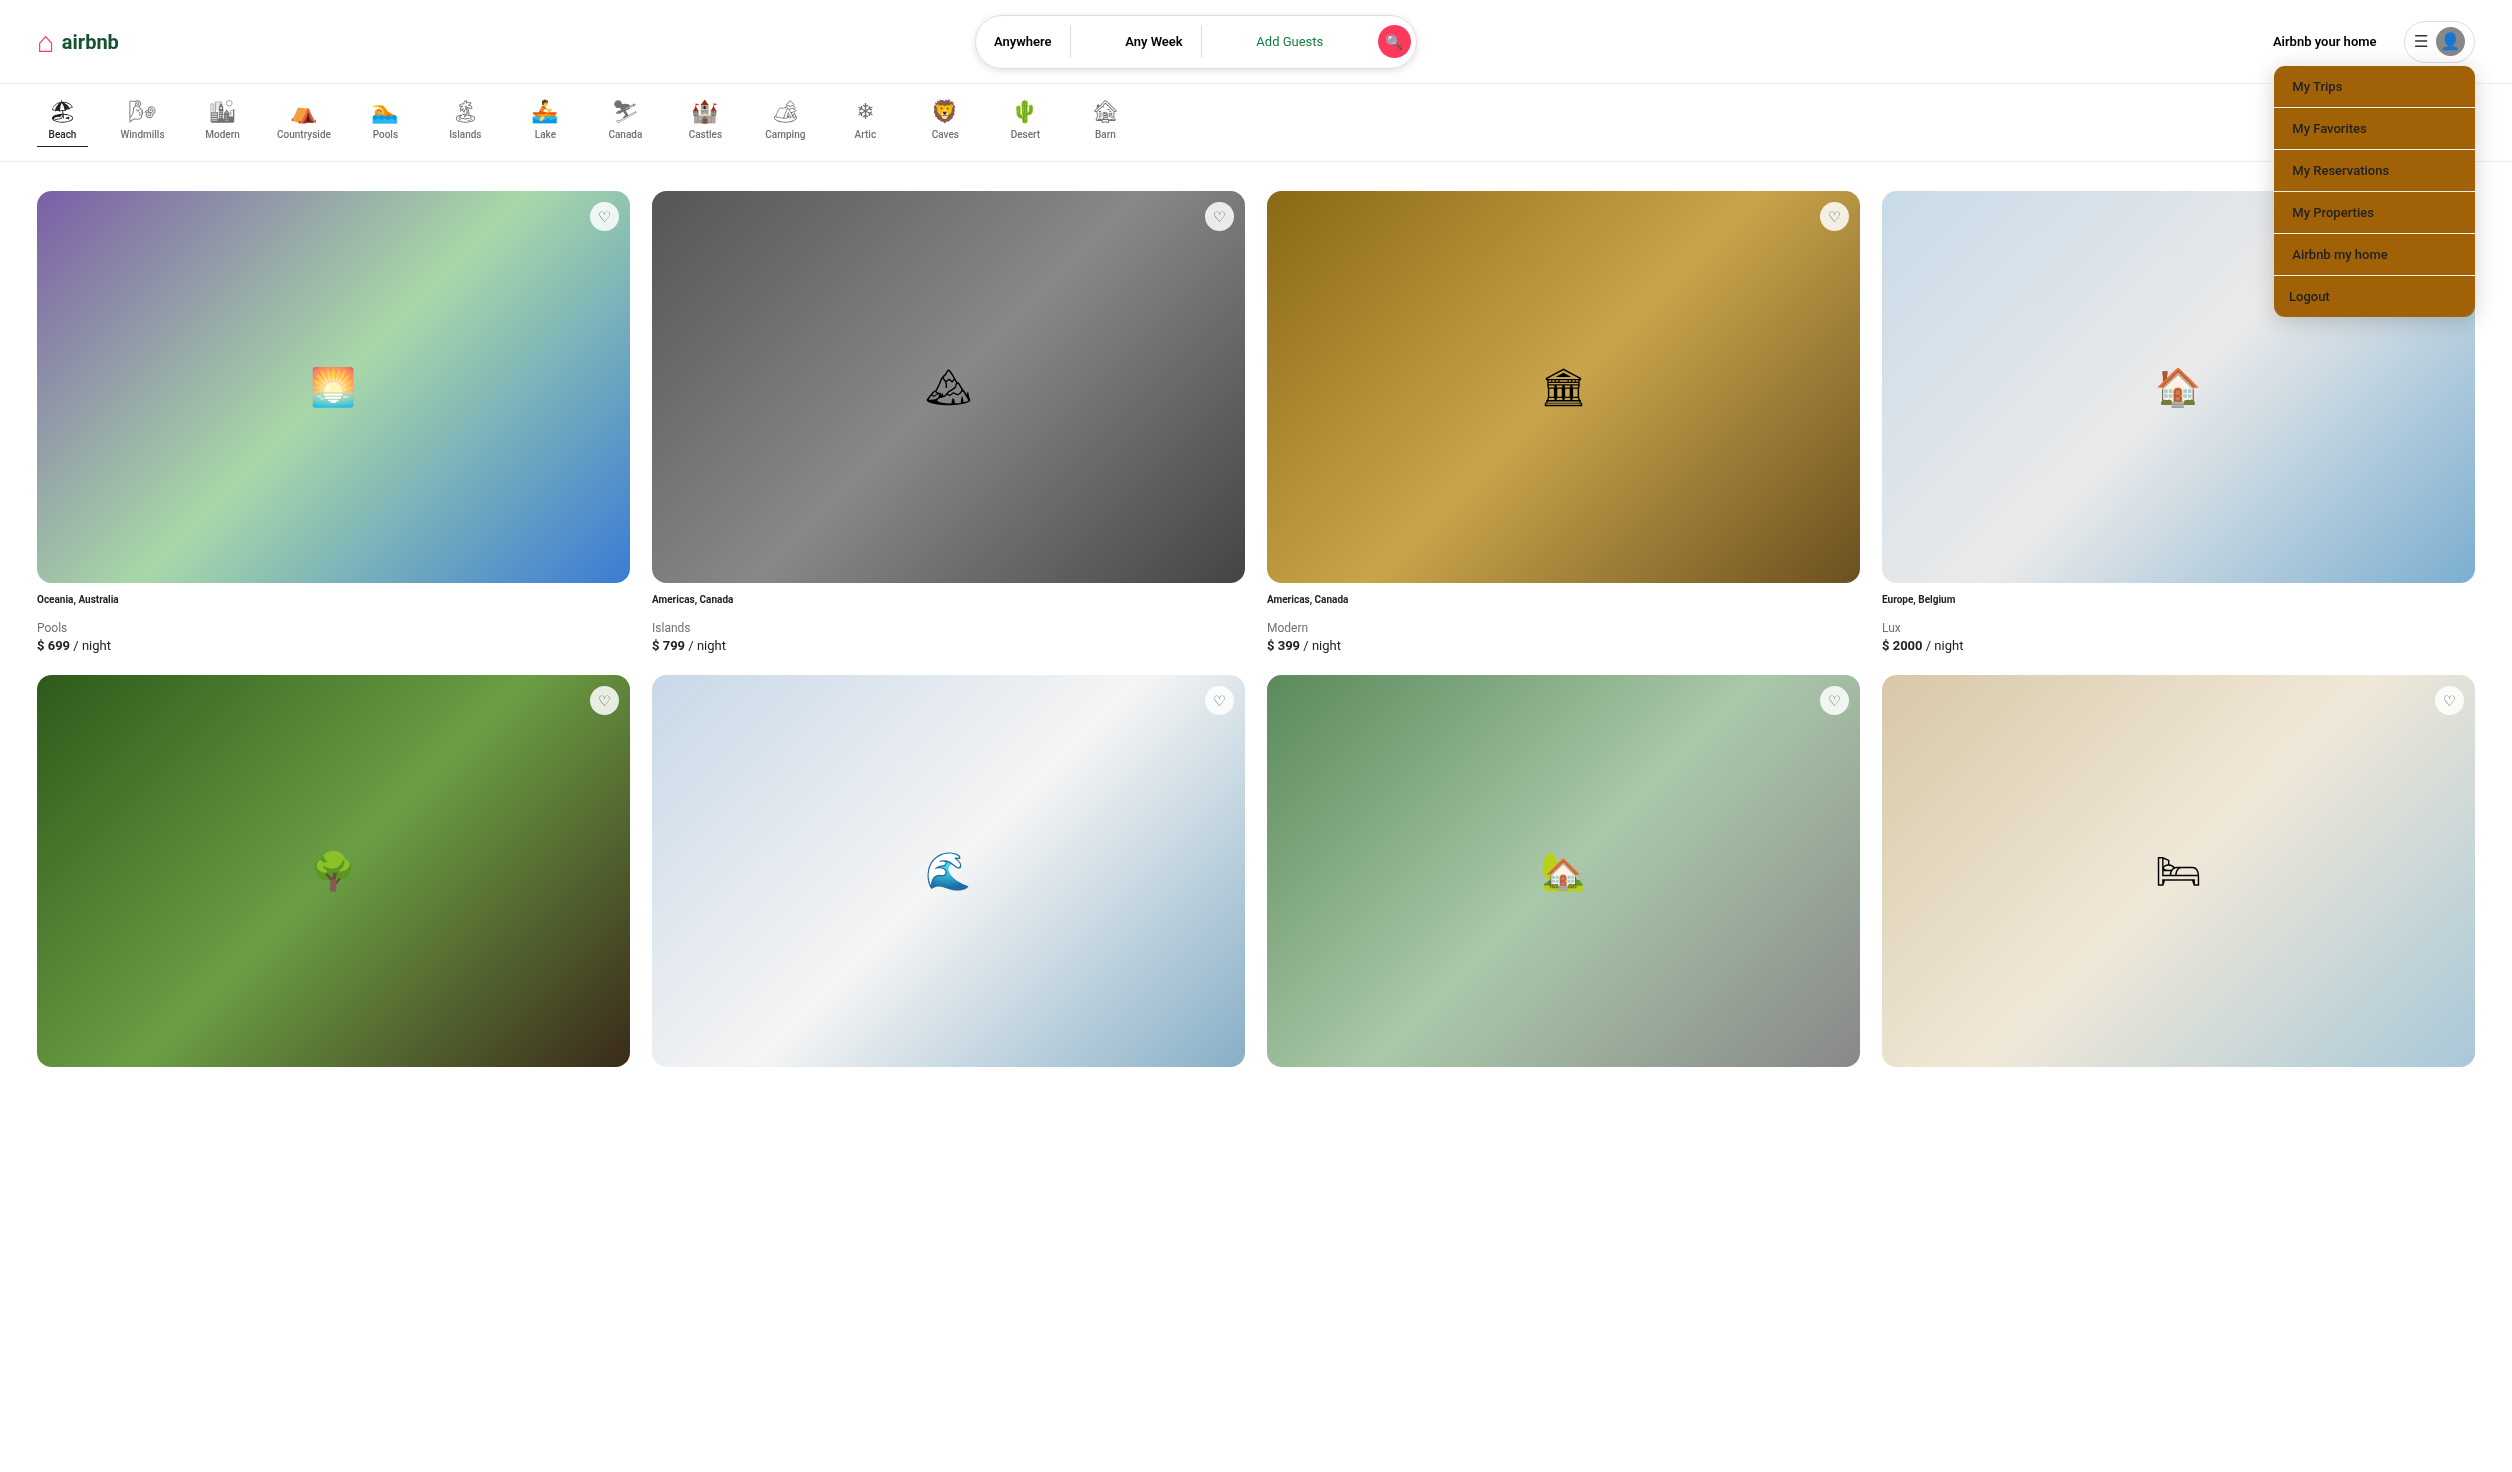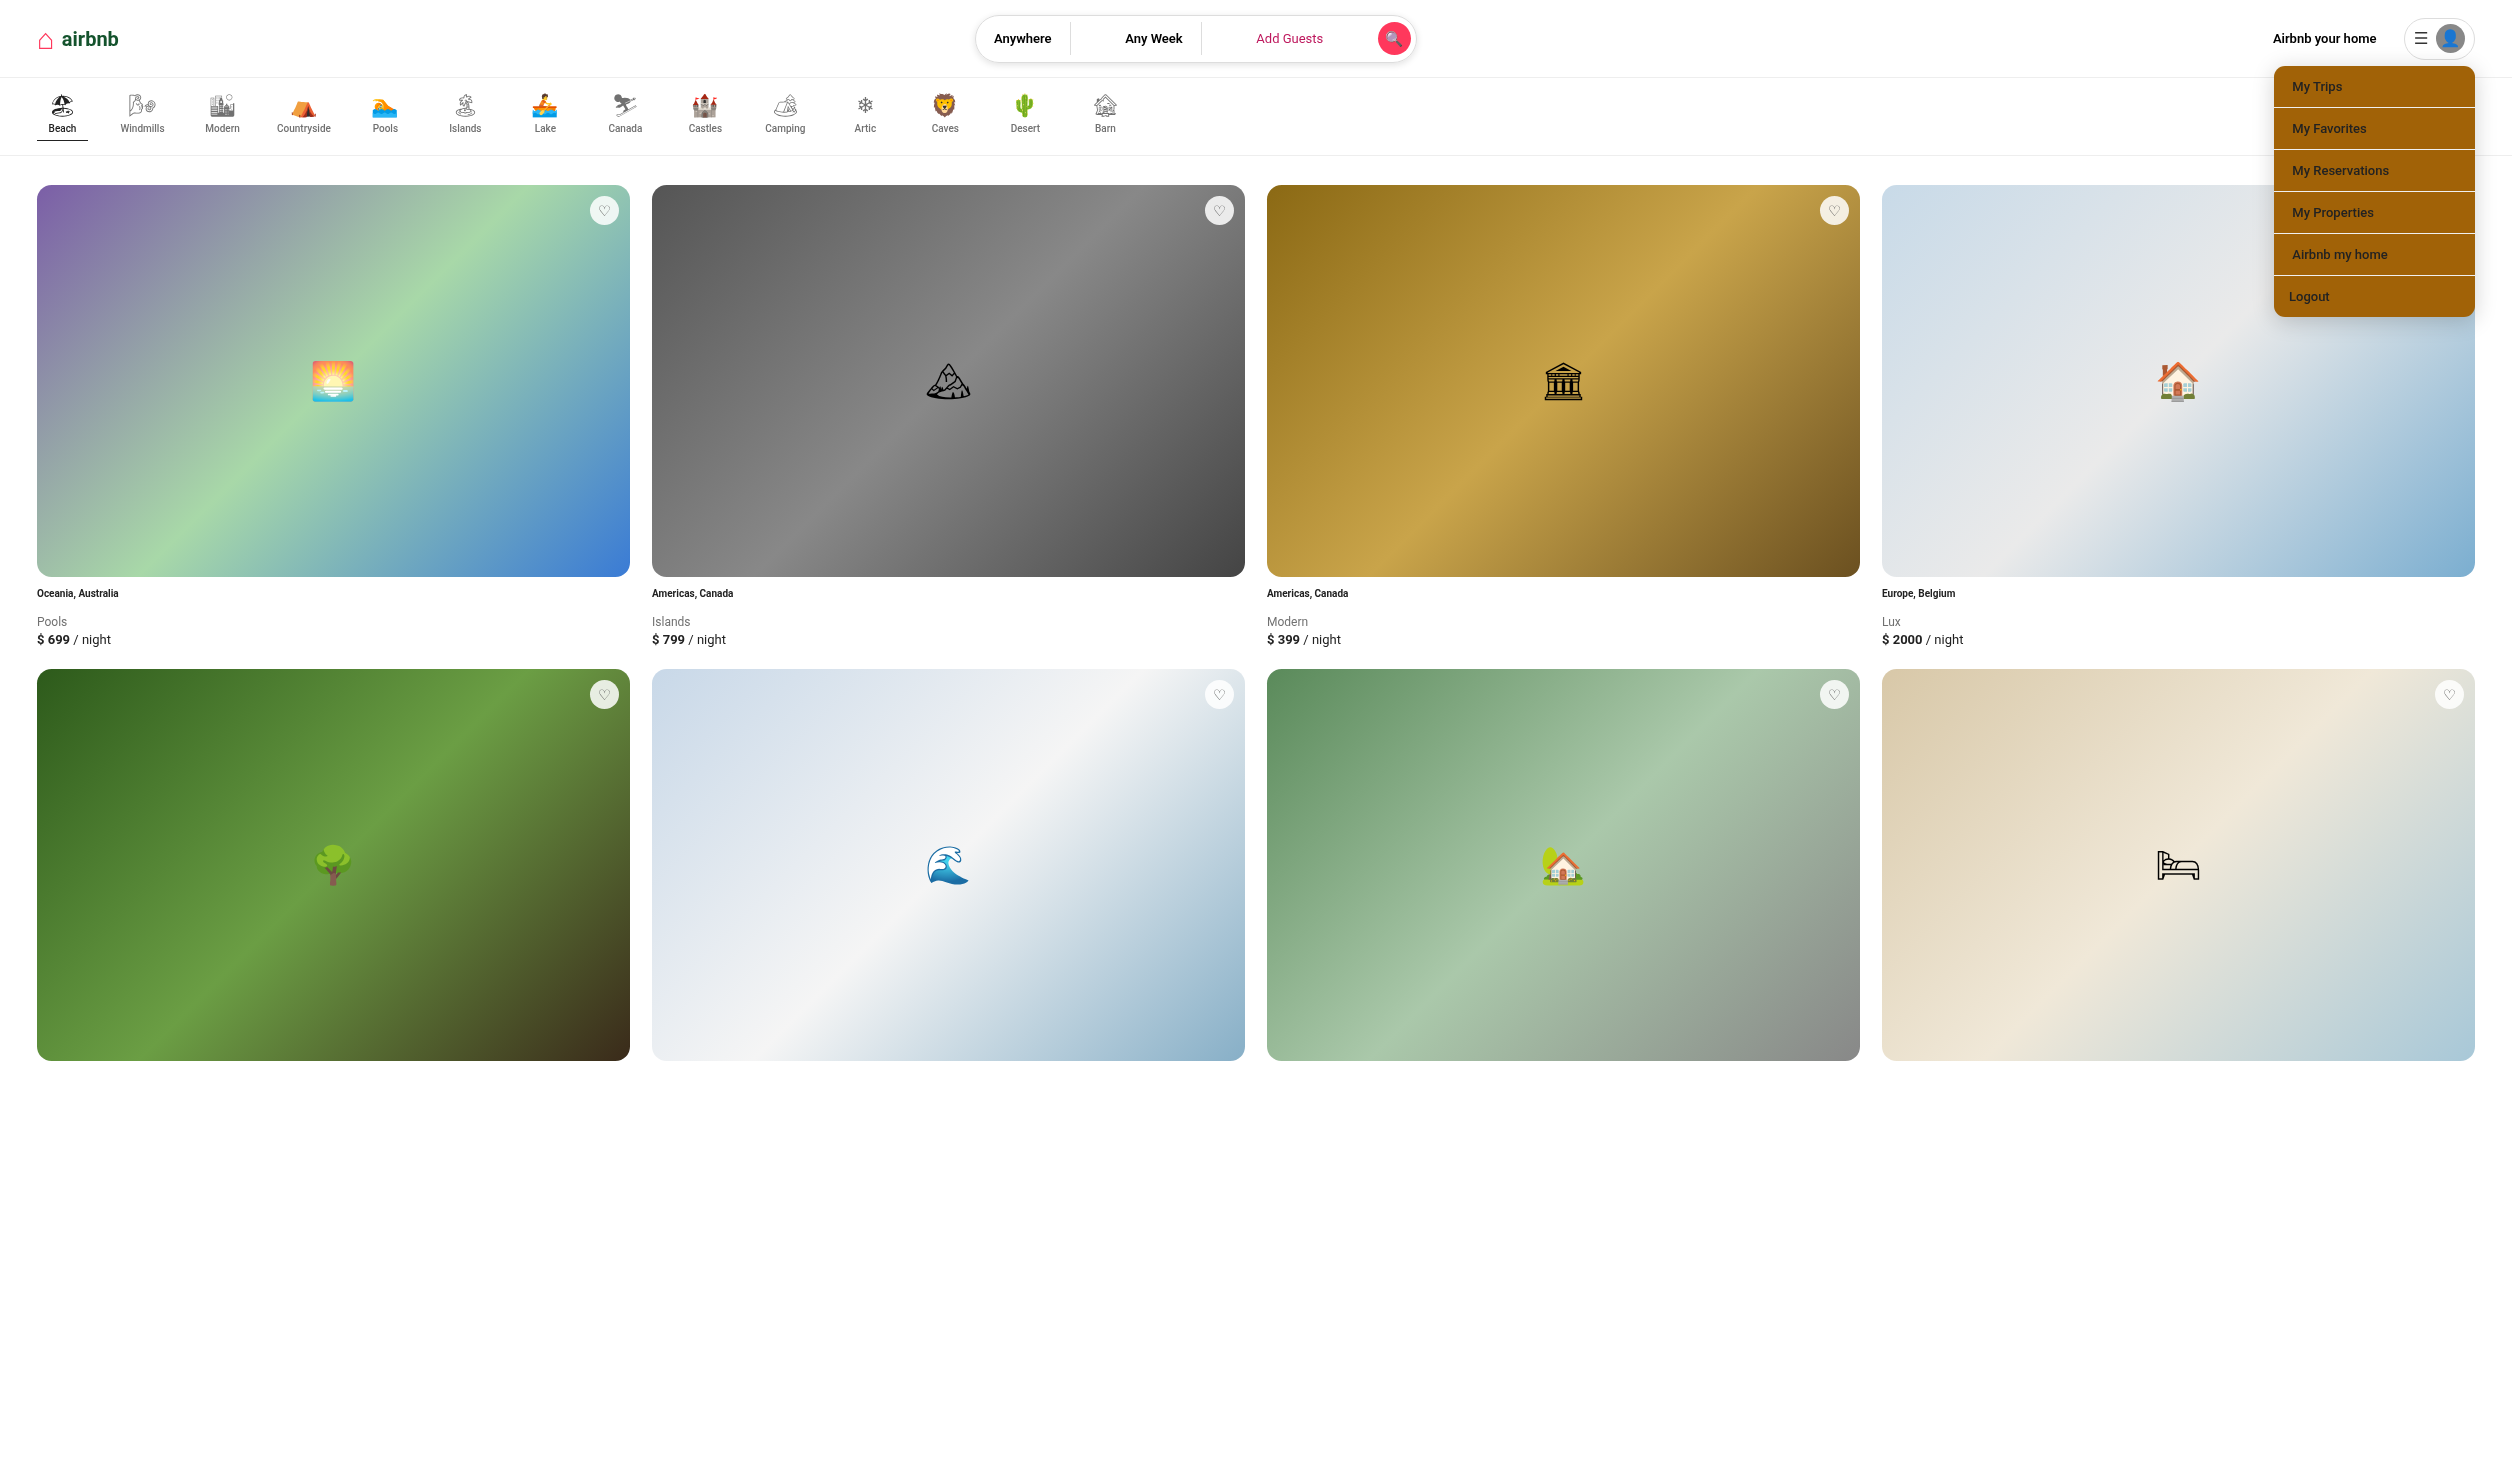--- a/index.html
+++ b/index.html
@@ -30,33 +30,33 @@
       font-size: 20px;
       font-weight: 700;
     }
     .search-bar {
       display: flex;
       align-items: center;
       border: 0.9px solid #ddd;
       border-radius: 37px;
       box-shadow: 0 1.8px 7.3px rgba(0,0,0,0.12);
       overflow: hidden;
-      height: 48px;
+      height: 54px;
       gap: 36px;
     }
     .search-section {
       padding: 9.2px 18.3px;
       cursor: pointer;
       font-size: 13px;
       font-weight: 600;
       white-space: nowrap;
       border-right: 0.9px solid #ddd;
     }
     .search-section:last-of-type { border-right: none; }
-    .search-section.guests { color: #be185d; font-weight: 400; }
+    .search-section.guests { color: #15803d; font-weight: 400; }
     .search-btn {
       background: #FF385C;
       border: none;
       border-radius: 50%;
       width: 33px;
       height: 33px;
       display: flex;
       align-items: center;
       justify-content: center;
       cursor: pointer;

